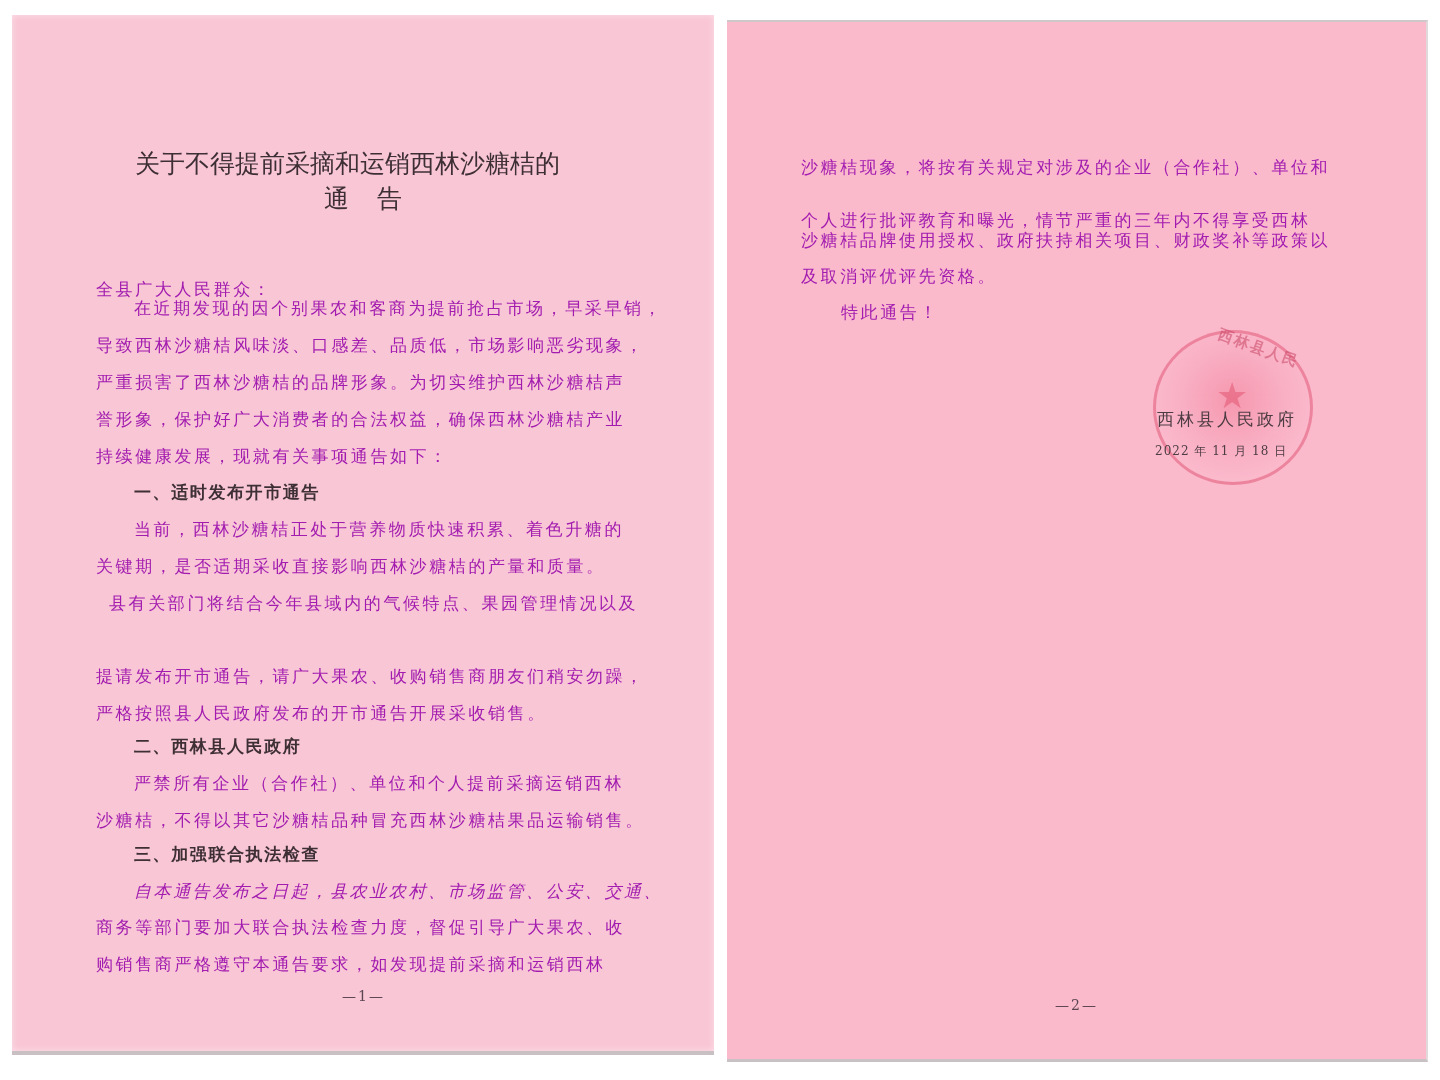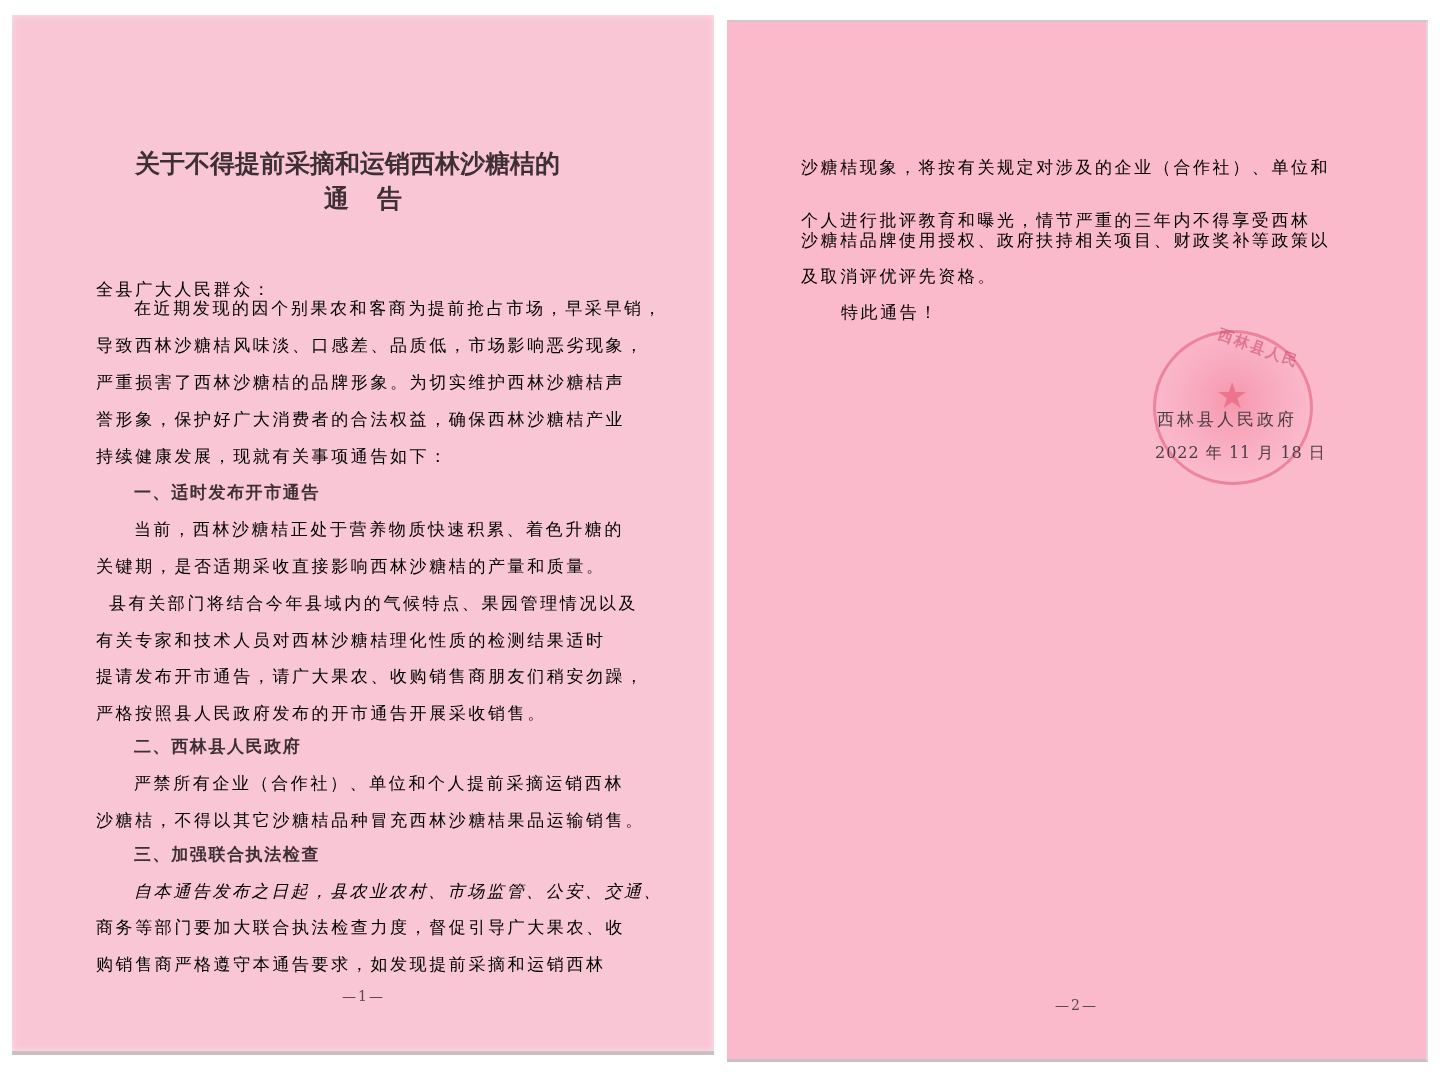--- a/index.html
+++ b/index.html
@@ -22,34 +22,34 @@
       left: 727px; top: 20px; width: 701px; height: 1042px;
       background: #fbb9cc;
       border-top: 2px solid #cfc8ca;
       border-bottom: 3px solid #c8c2c4;
       border-right: 2px solid #e0dadc;
     }
     .title {
       position: absolute; left: 0; width: 100%;
       text-align: center;
       font-family: "DejaVu Serif", serif;
-      font-weight: bold;
+      font-weight: normal;
       color: #3e2f35;
       font-size: 25px;
       letter-spacing: 0px;
     }
     #title-line1 { top: 132px; left: 125px; width: 490px; text-align: left; }
     #title-line2 { top: 167px; font-size: 25px; letter-spacing: 28px; text-align: center; padding-left: 28px; }
     .line {
       position: absolute;
       font-size: 17px;
       line-height: 20px;
       white-space: nowrap;
       letter-spacing: 2.6px;
-      color: #000000;
+      color: #a21caf;
     }
     .heading {
       position: absolute;
       font-size: 17px;
       font-weight: bold;
       white-space: nowrap;
       letter-spacing: 1.6px;
       color: #3e2f35;
       font-family: "DejaVu Sans", sans-serif;
     }
@@ -104,21 +104,20 @@
   <div class="line" style="left:84px; top:320px;">导致西林沙糖桔风味淡、口感差、品质低，市场影响恶劣现象，</div>
   <div class="line" style="left:84px; top:357px;">严重损害了西林沙糖桔的品牌形象。为切实维护西林沙糖桔声</div>
   <div class="line" style="left:84px; top:394px;">誉形象，保护好广大消费者的合法权益，确保西林沙糖桔产业</div>
   <div class="line" style="left:84px; top:431px;">持续健康发展，现就有关事项通告如下：</div>
 
   <div class="heading" style="left:122px; top:466px;">一、适时发布开市通告</div>
 
   <div class="line" style="left:122px; top:504px;">当前，西林沙糖桔正处于营养物质快速积累、着色升糖的</div>
   <div class="line" style="left:84px; top:541px;">关键期，是否适期采收直接影响西林沙糖桔的产量和质量。</div>
   <div class="line" style="left:97px; top:578px;">县有关部门将结合今年县域内的气候特点、果园管理情况以及</div>
-  <div class="line" style="left:84px; top:615px;">有关专家和技术人员对西林沙糖桔理化性质的检测结果适时</div>
   <div class="line" style="left:84px; top:651px;">提请发布开市通告，请广大果农、收购销售商朋友们稍安勿躁，</div>
   <div class="line" style="left:84px; top:688px;">严格按照县人民政府发布的开市通告开展采收销售。</div>
 
   <div class="heading" style="left:122px; top:720px;">二、西林县人民政府</div>
 
   <div class="line" style="left:122px; top:758px;">严禁所有企业（合作社）、单位和个人提前采摘运销西林</div>
   <div class="line" style="left:84px; top:795px;">沙糖桔，不得以其它沙糖桔品种冒充西林沙糖桔果品运输销售。</div>
 
   <div class="heading" style="left:122px; top:828px;">三、加强联合执法检查</div>
 
@@ -139,13 +138,13 @@
 
   <div class="pagenum" style="left:328px; top:975px;">—2—</div>
 </div>
 
 <div class="stamp">
   <div class="stamp-arc">西林县人民</div>
   <div class="stamp-star">★</div>
 </div>
 
 <div class="signature" style="left:1157px; top:408px;">西林县人民政府</div>
-<div class="signature" style="left:1155px; top:443px; letter-spacing:1px; font-size:16px;">2022 年 11 月 18 日</div>
+<div class="signature" style="left:1155px; top:443px; letter-spacing:1px; font-size:12px;">2022 年 11 月 18 日</div>
 
 </body></html>

